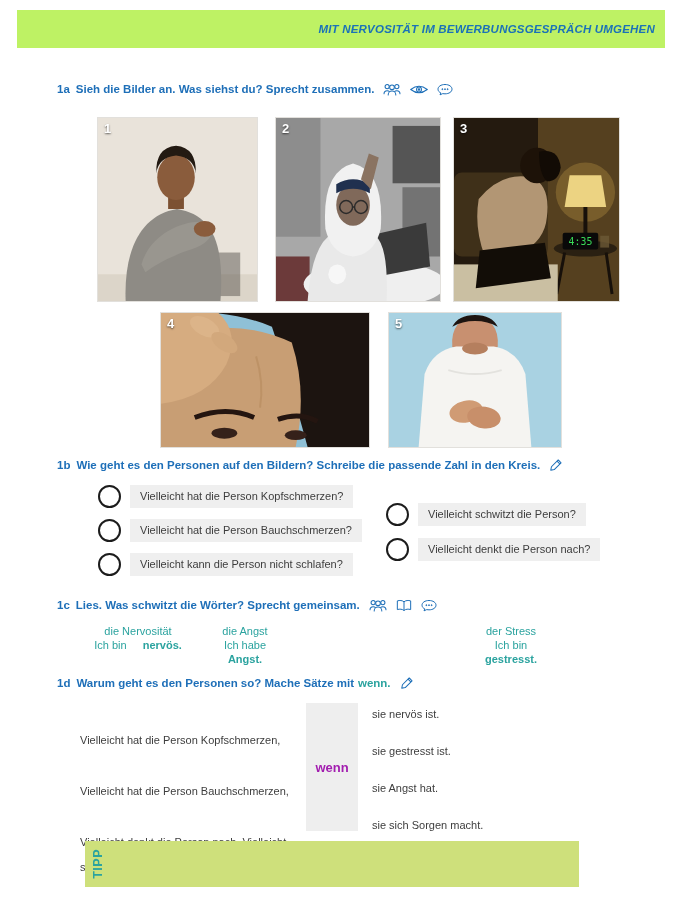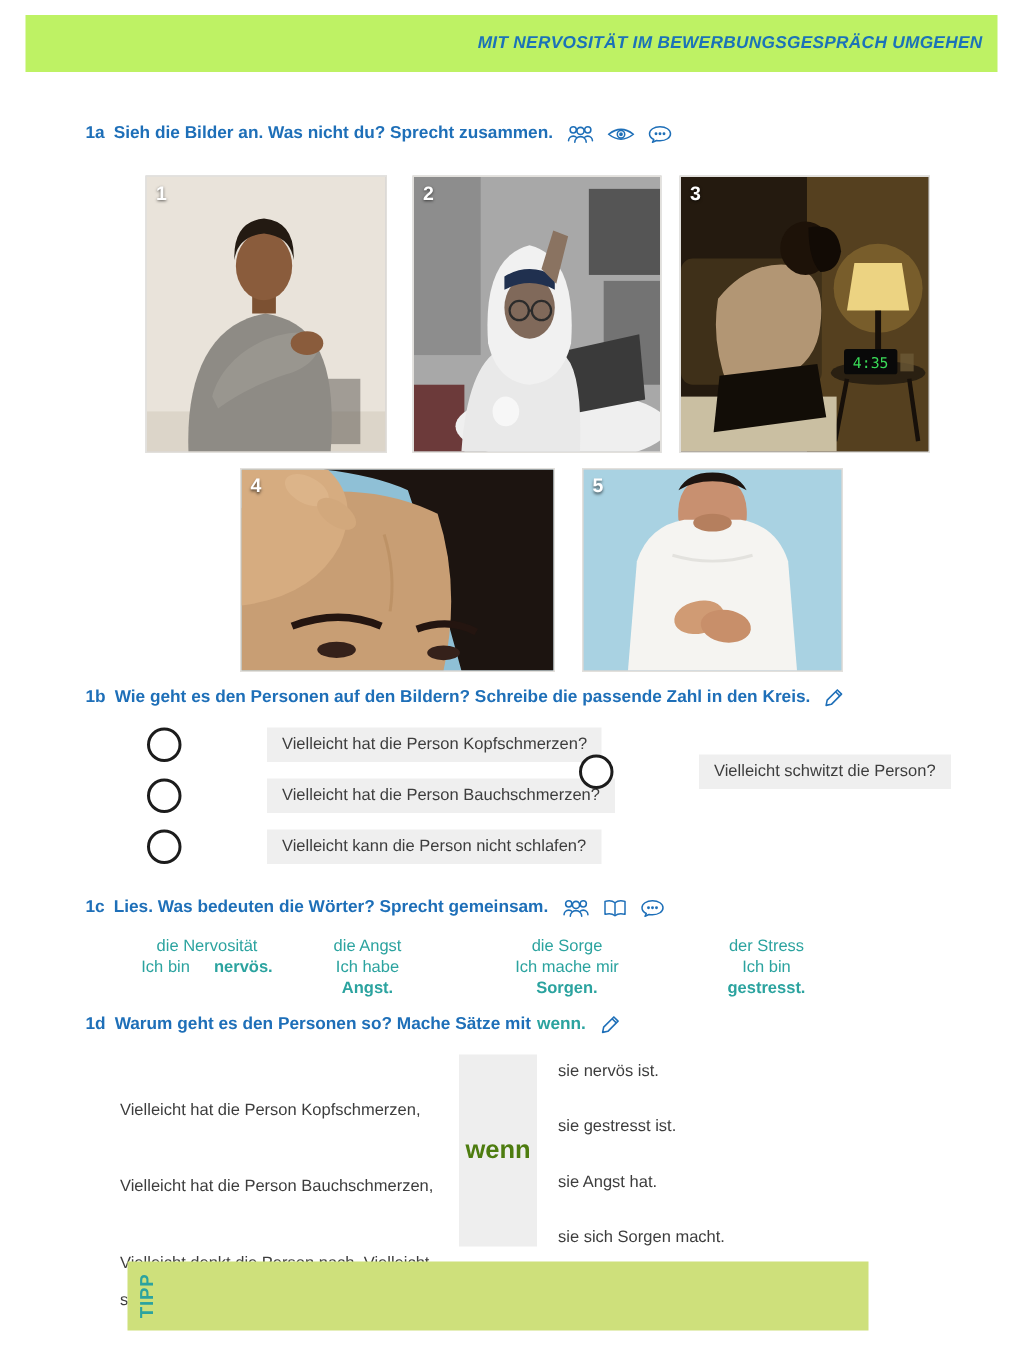--- a/index.html
+++ b/index.html
@@ -26,21 +26,21 @@
   .hicon{display:inline-flex;margin-left:5px;}
   .hicon svg{display:block;}
   
   .photo{position:absolute;border:1px solid #e2e0dc;box-sizing:border-box;background:#ccc;}
   .photo svg{display:block;width:100%;height:100%;}
   .photo-num{
     position:absolute;top:3px;left:6px;color:#fff;font-weight:bold;font-size:13px;
     text-shadow:0 1px 2px rgba(0,0,0,.6);
   }
   
-  .stmt-row{display:flex;align-items:flex-start;margin-bottom:11px;gap:48px;}
+  .stmt-row{display:flex;align-items:flex-start;margin-bottom:11px;}
   .circle{
     width:19px;height:19px;border:2.4px solid #1c1c1c;border-radius:50%;
     background:#fff;flex:0 0 auto;margin-right:9px;
   }
   .stmt{
     background:#efefef;color:#3d3d3d;font-size:11px;line-height:15px;
     padding:4px 10px;white-space:nowrap;
   }
   .stmt-col{position:absolute;}
   
@@ -50,21 +50,21 @@
   .vocab-col.wrapped .vbold{display:block;}
   .vocab-col .vpre{display:inline;}
   
   .match-left{
     position:absolute;left:80px;top:702px;width:300px;
     font-size:11px;line-height:25.5px;white-space:pre-line;color:#3d3d3d;
   }
   .wenn-box{
     position:absolute;left:306px;top:703px;width:52px;height:128px;background:#eeeeee;
     display:flex;align-items:center;justify-content:center;
-    color:#4d7c0f;font-weight:bold;font-size:17px;
+    color:#a21caf;font-weight:bold;font-size:13px;
   }
   .match-right{position:absolute;left:372px;top:706px;font-size:11px;color:#3d3d3d;}
   .match-right div{line-height:16px;margin-bottom:21px;}
   
   .tipp-box{
     position:absolute;left:85px;top:841px;width:494px;min-height:46px;background:#cee07b;
     display:flex;align-items:center;box-sizing:border-box;padding:5px 8px 5px 4px;
   }
   .tipp-label{
     writing-mode:vertical-rl;transform:rotate(180deg);
@@ -80,21 +80,21 @@
 <body>
 
 <div class="page">
 
   <div class="header-bar">
     <span class="title">MIT NERVOSITÄT IM BEWERBUNGSGESPRÄCH UMGEHEN</span>
   </div>
 
   <div class="task-heading" style="left:57px;top:82px;">
     <span class="tlabel">1a</span>
-    <span>Sieh die Bilder an. Was nicht du? Sprecht zusammen.</span>
+    <span>Sieh die Bilder an. Was siehst du? Sprecht zusammen.</span>
     <span class="hicon">
       <svg width="18" height="14" viewBox="0 0 26 20" fill="none" stroke="#1e6fb8" stroke-width="1.5" stroke-linecap="round" stroke-linejoin="round">
         <circle cx="6" cy="6.5" r="3"></circle>
           <path d="M1.5,17 a4.5,4.5 0 0 1 9,0"></path>
         <circle cx="20" cy="6.5" r="3"></circle>
           <path d="M15.5,17 a4.5,4.5 0 0 1 9,0"></path>
         <circle cx="13" cy="7.5" r="3.4" fill="#fff"></circle>
           <path d="M7.5,18.5 a5.5,5.5 0 0 1 11,0" fill="#fff"></path>
       </svg>
     </span>
@@ -231,25 +231,29 @@
       <div class="circle"></div>
       <div class="stmt">Vielleicht kann die Person nicht schlafen?</div>
     </div>
   </div>
 
   <div class="stmt-col" style="left:386px;top:503px;">
     <div class="stmt-row" style="margin-bottom:12px;">
       <div class="circle"></div>
       <div class="stmt">Vielleicht schwitzt die Person?</div>
     </div>
+    <div class="stmt-row">
+      <div class="circle"></div>
+      <div class="stmt">Vielleicht denkt die Person nach?</div>
+    </div>
   </div>
 
   <div class="task-heading" style="left:57px;top:598px;">
     <span class="tlabel">1c</span>
-    <span>Lies. Was bedeuten die Wörter? Sprecht gemeinsam.</span>
+    <span>Lies. Was schwitzt die Wörter? Sprecht gemeinsam.</span>
     <span class="hicon">
       <svg width="18" height="14" viewBox="0 0 26 20" fill="none" stroke="#1e6fb8" stroke-width="1.5" stroke-linecap="round" stroke-linejoin="round">
         <circle cx="6" cy="6.5" r="3"></circle>
           <path d="M1.5,17 a4.5,4.5 0 0 1 9,0"></path>
         <circle cx="20" cy="6.5" r="3"></circle>
           <path d="M15.5,17 a4.5,4.5 0 0 1 9,0"></path>
         <circle cx="13" cy="7.5" r="3.4" fill="#fff"></circle>
           <path d="M7.5,18.5 a5.5,5.5 0 0 1 11,0" fill="#fff"></path>
       </svg>
     </span>
@@ -272,25 +276,20 @@
   <div class="vocab-col" style="left:83px;top:624px;width:110px;">
     <span class="vnoun">die Nervosität</span>
     <span class="vpre">Ich bin</span>
     <span class="vbold" style="display:inline;margin-left:13px;">nervös.</span>
   </div>
   <div class="vocab-col wrapped" style="left:205px;top:624px;width:80px;">
     <span class="vnoun">die Angst</span>
     <span class="vpre">Ich habe</span>
     <span class="vbold">Angst.</span>
   </div>
-  <div class="vocab-col wrapped" style="left:330px;top:624px;width:96px;">
-    <span class="vnoun">die Sorge</span>
-    <span class="vpre">Ich mache mir</span>
-    <span class="vbold">Sorgen.</span>
-  </div>
   <div class="vocab-col wrapped" style="left:466px;top:624px;width:90px;">
     <span class="vnoun">der Stress</span>
     <span class="vpre">Ich bin</span>
     <span class="vbold">gestresst.</span>
   </div>
 
   <div class="task-heading" style="left:57px;top:676px;">
     <span class="tlabel">1d</span>
     <span>Warum geht es den Personen so? Mache Sätze mit</span>
     <span class="wenn">wenn.</span>

